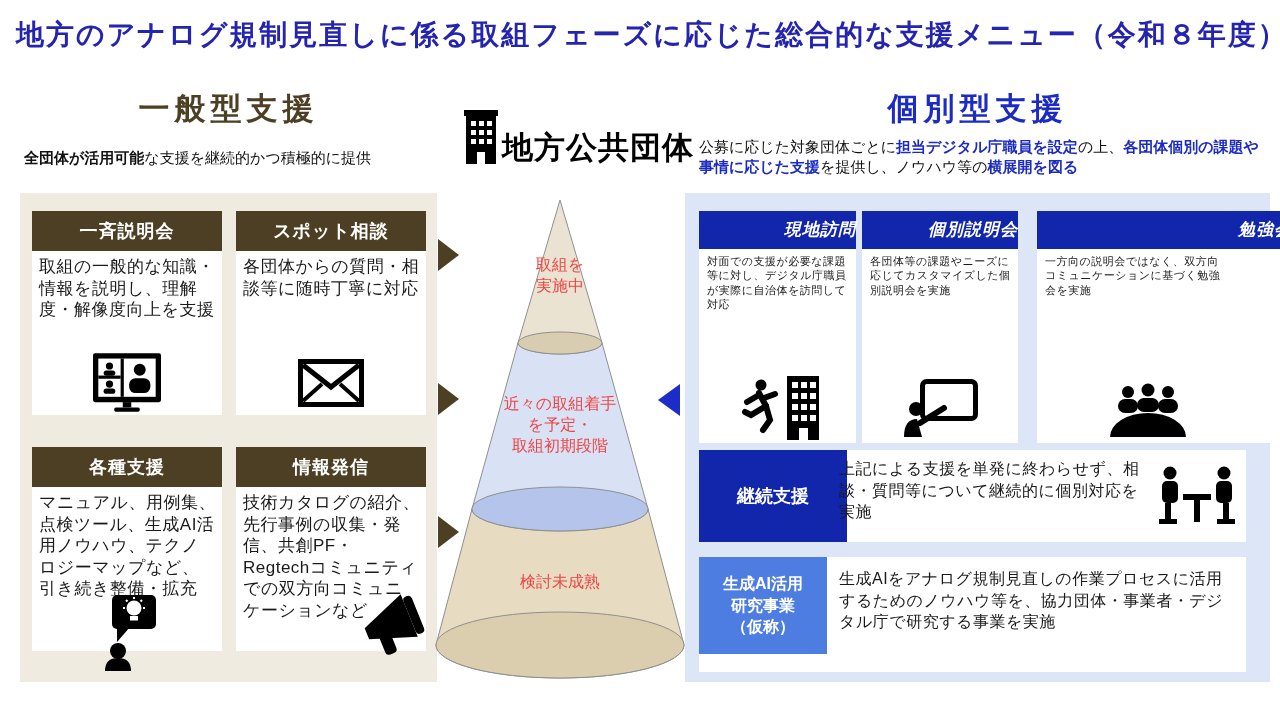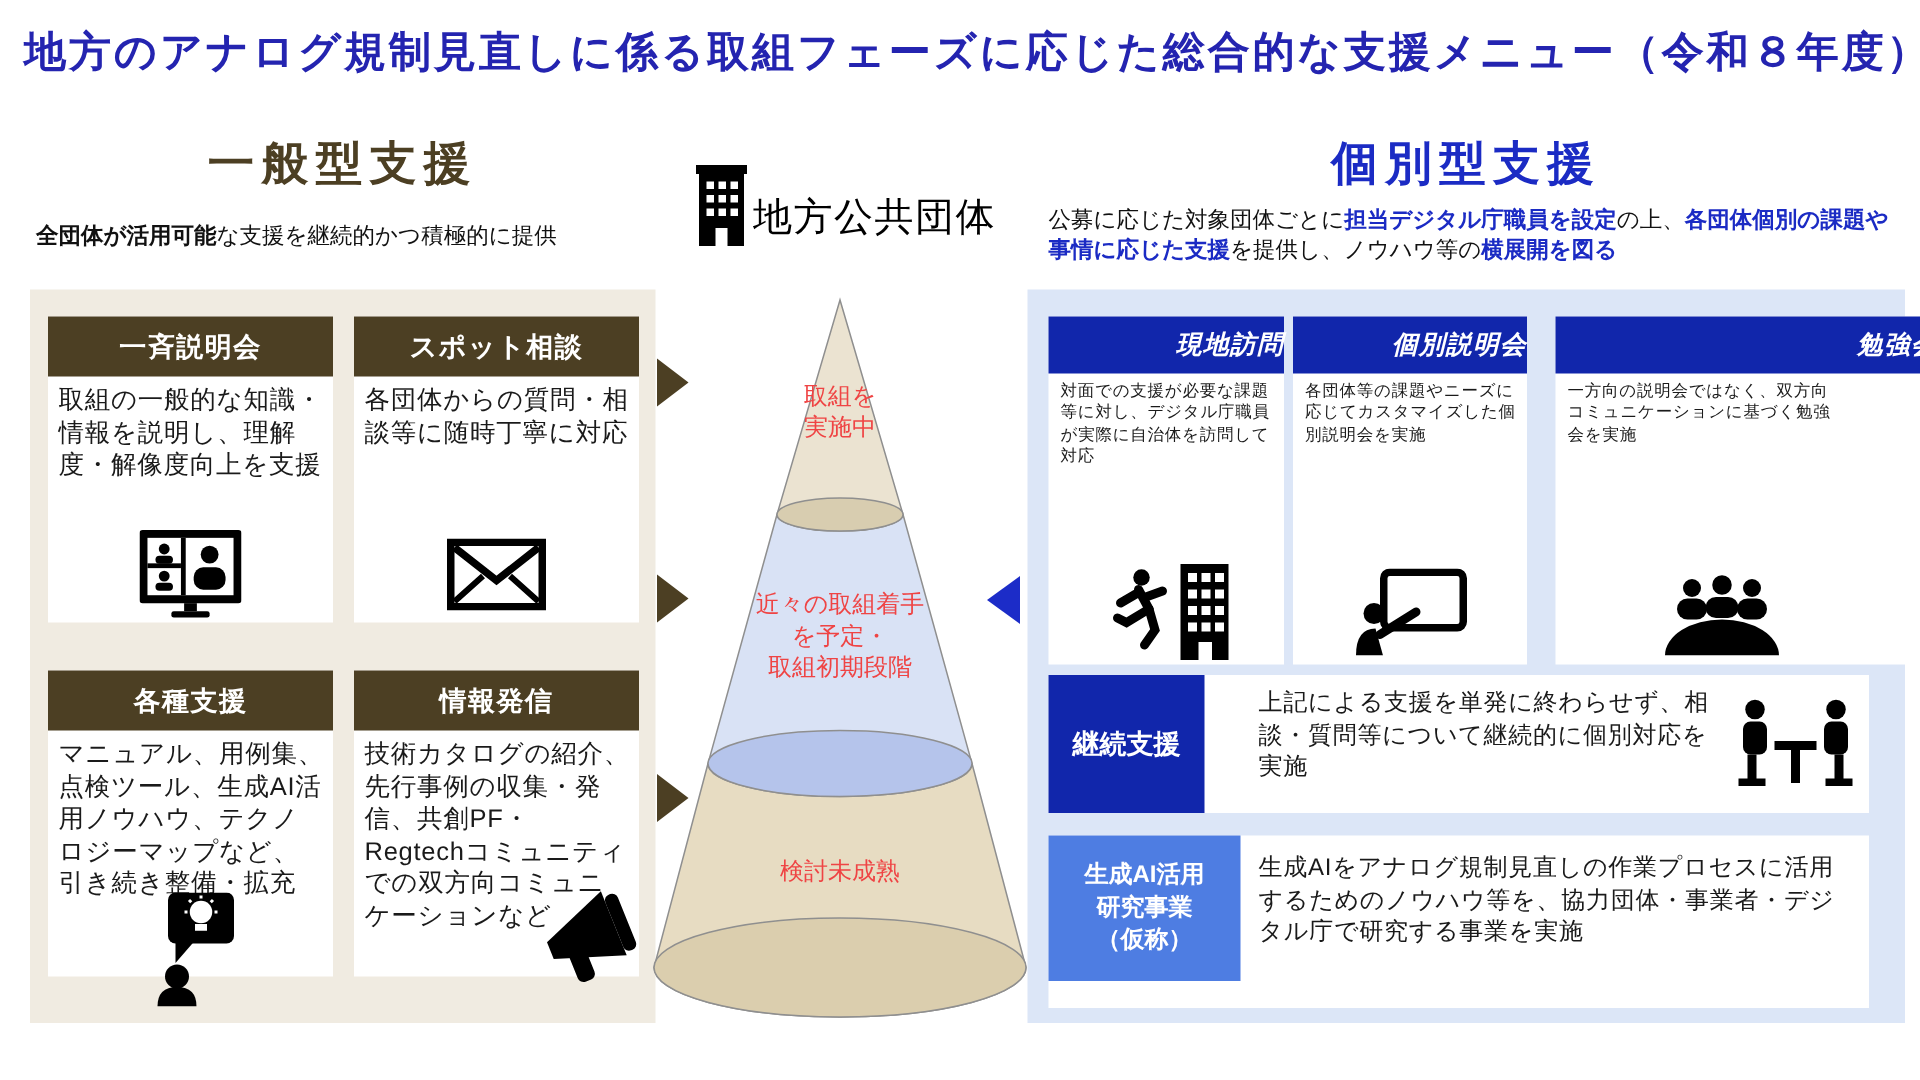--- a/index.html
+++ b/index.html
@@ -39,27 +39,27 @@
     font-size:17px;font-weight:bold;text-align:right;letter-spacing:1px;font-style:italic;}
   .ibox .body{padding:5px 6px 0 8px;font-size:11px;line-height:1.3;letter-spacing:0.5px;}
   .i1{left:14px;width:157px;} .i2{left:177px;width:156px;} .i3{left:352px;width:255px;}
   .i3 .body{padding-right:64px;}
   
   .irow{position:absolute;left:14px;width:547px;background:#ffffff;}
   .row1{top:257px;height:92px;}
   .row2{top:364px;height:115px;}
   .row-label{position:absolute;left:0;top:0;color:#fff;font-weight:bold;text-align:center;
     display:flex;align-items:center;justify-content:center;white-space:pre-line;}
-  .row1 .row-label{width:104px;height:92px;background:#1126ab;font-size:18px;}
+  .row1 .row-label{width:148px;height:92px;background:#1126ab;font-size:18px;}
   .row2 .row-label{width:128px;height:97px;background:#4e7de2;font-size:16px;line-height:1.35;}
   .row-body{position:absolute;font-size:16px;line-height:1.35;letter-spacing:0.5px;}
   .row1 .row-body{left:140px;top:8px;width:312px;}
   .row2 .row-body{left:140px;top:11px;width:398px;}
   
-  .muni-label{left:502px;top:127px;font-size:26px;font-weight:normal;color:#000;letter-spacing:1px;text-align:center;}
+  .muni-label{left:502px;top:127px;font-size:31px;font-weight:bold;color:#000;letter-spacing:1px;text-align:center;}
   .cone-wrap{left:430px;top:193px;width:260px;height:492px;}
   .phase-label{left:430px;width:260px;text-align:center;font-size:16px;line-height:1.3;
     white-space:pre-line;color:#ef4444;}
   .phase-1{top:255px;} .phase-2{top:394px;} .phase-3{top:572px;}
   
   .arrow-right{width:0;height:0;border-top:16px solid transparent;border-bottom:16px solid transparent;
     border-left:21px solid #4c3f23;}
   .ar1{left:438px;top:239px;} .ar2{left:438px;top:383px;} .ar3{left:438px;top:516px;}
   .arrow-left{width:0;height:0;border-top:16px solid transparent;border-bottom:16px solid transparent;
     border-right:22px solid #1c2cc8;left:658px;top:384px;}

